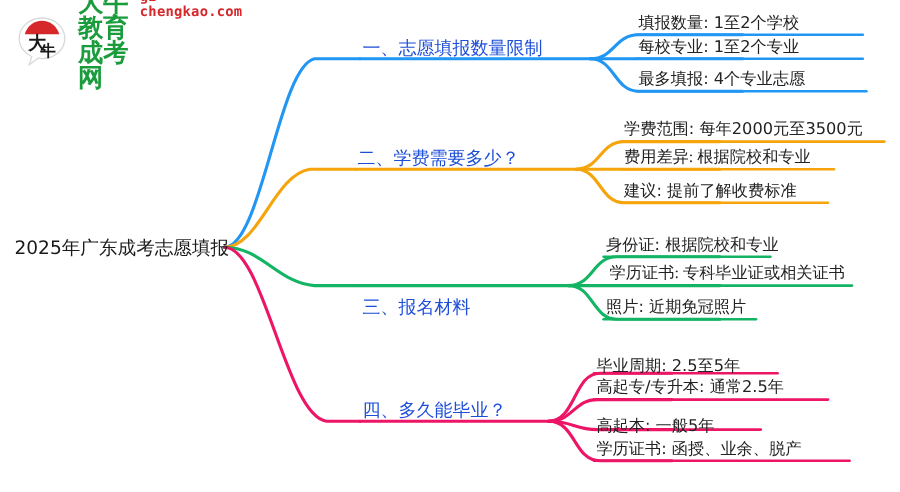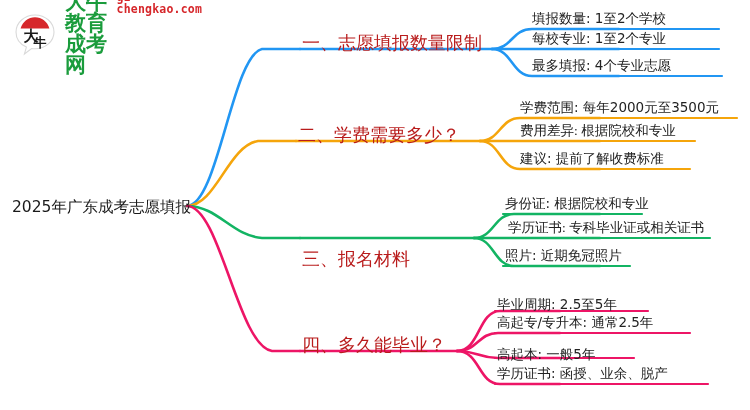--- a/index.html
+++ b/index.html
@@ -28,21 +28,21 @@
     font-size:11.5px;font-weight:bold;color:#d6272b;margin-top:0;letter-spacing:.2px;
     font-family:"DejaVu Sans Mono","Liberation Mono",monospace;
   }
   .node-text{
     position:absolute;
     white-space:nowrap;
     color:#222222;
     font-family:"DejaVu Sans","Liberation Sans",sans-serif;
   }
   .root-label{font-size:15.5px;color:#1a1a1a;}
-  .branch-label{font-size:18px;color:#b91c1c;}
+  .branch-label{font-size:15px;color:#1d4ed8;}
   .leaf-label{font-size:13.5px;color:#222222;}
 </style>
 </head>
 <body>
 
 <svg id="map" viewBox="0 0 750 410" xmlns="http://www.w3.org/2000/svg">
   <g fill="none" stroke-linecap="round" stroke-width="2.6">
 
     <path stroke="#2196f3" d="M187,206 C218,206 232,56 262,49 L300,49"></path>
     <path stroke="#2196f3" d="M300,49 L492,49"></path>

